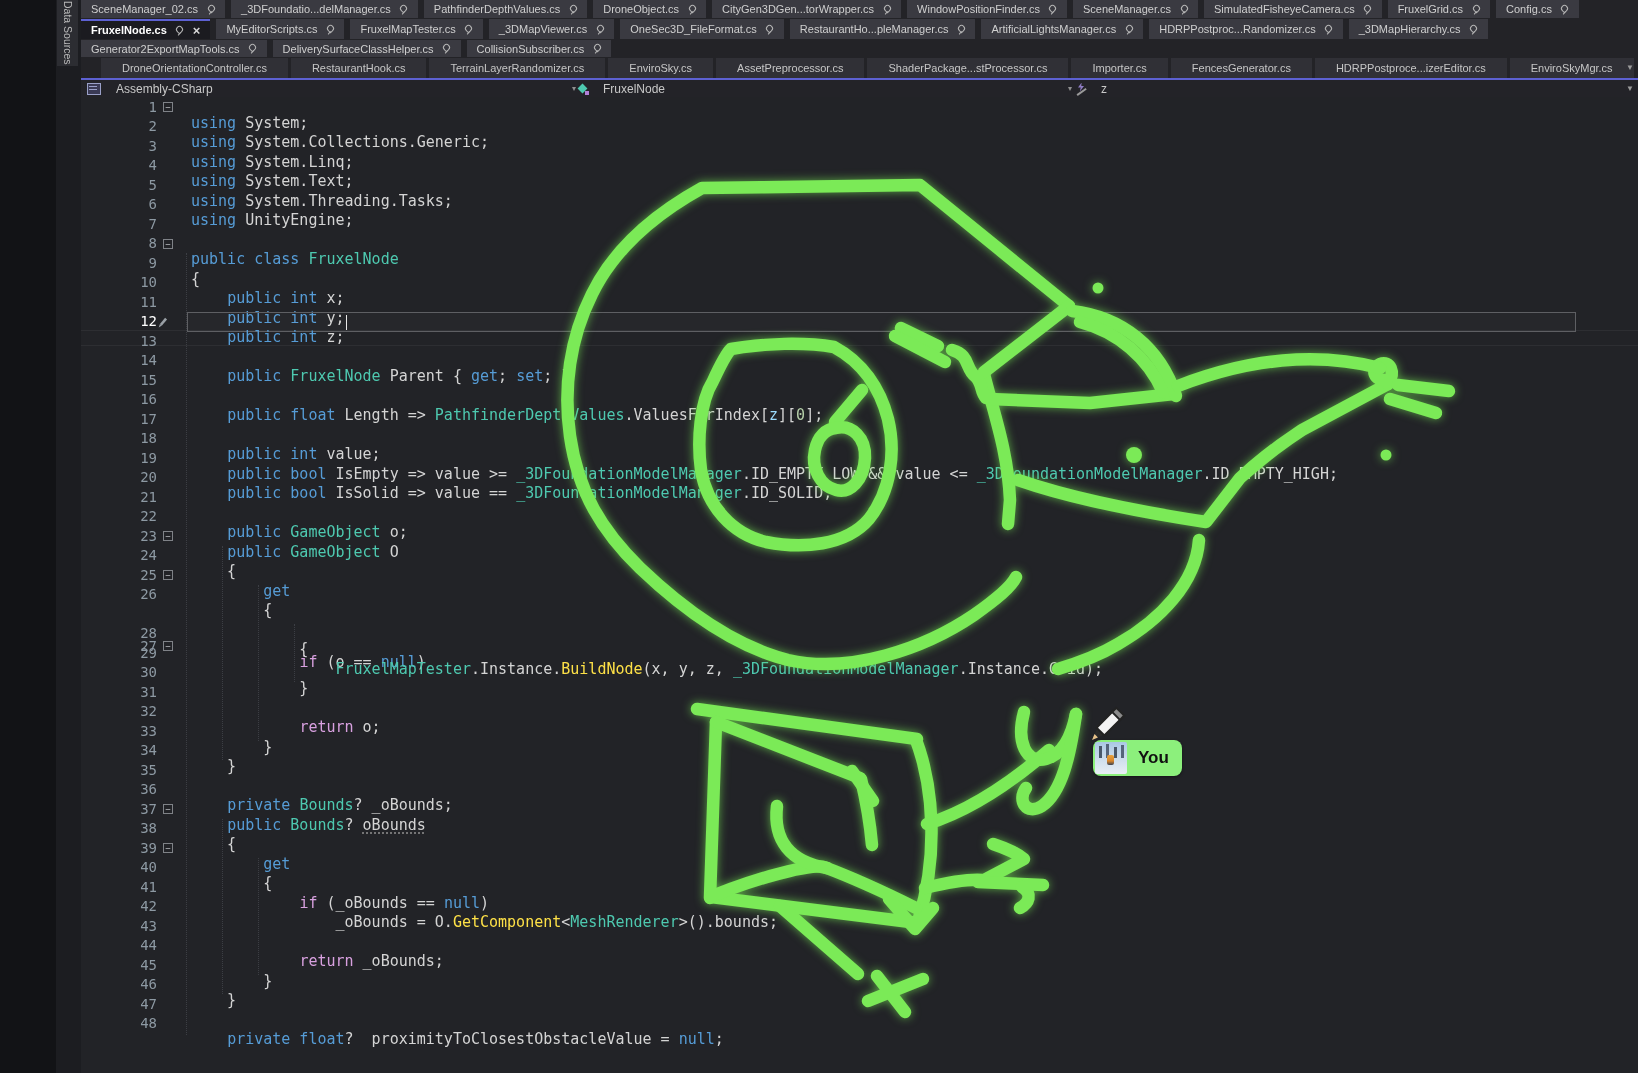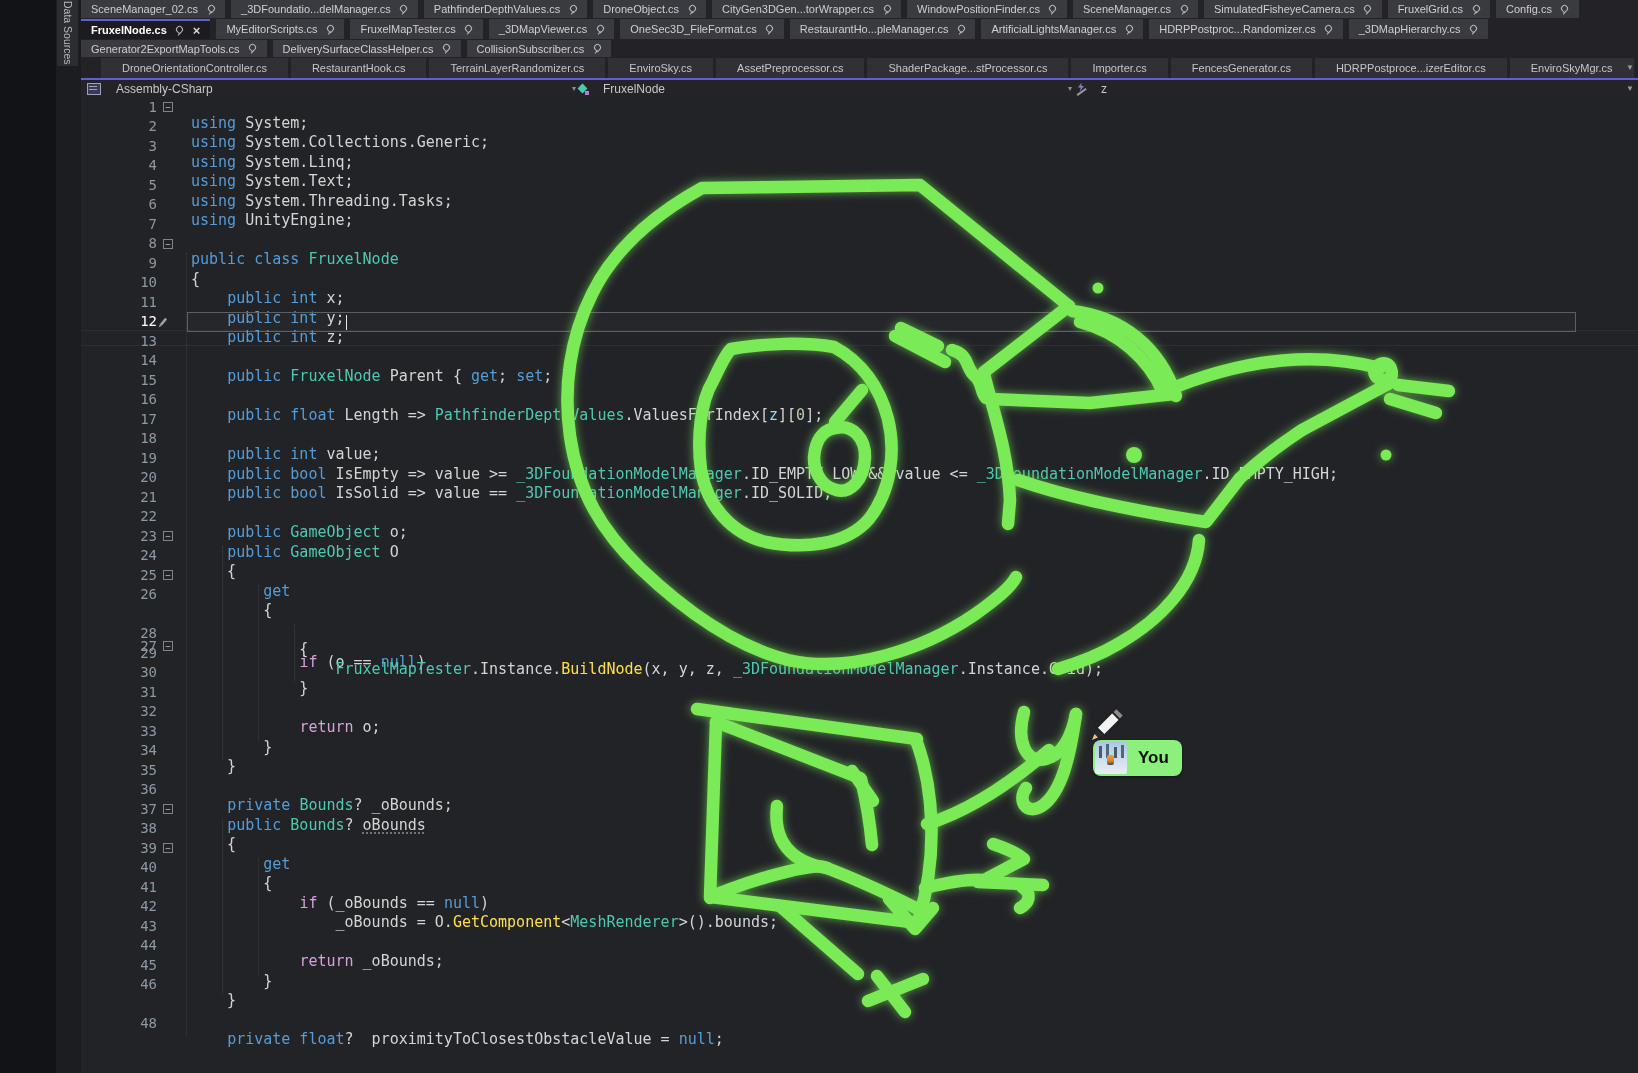--- a/index.html
+++ b/index.html
@@ -441,20 +441,24 @@
         <span class="ct"><span class="tk-pl">            </span><span class="tk-ct">return</span><span class="tk-pl"> _oBounds;</span></span>
       </div>
       <div class="code-line" style="top: 858.5px;">
         <span class="ln">45</span>
         <span class="ct"><span class="tk-pl">        }</span></span>
       </div>
       <div class="code-line" style="top: 878px;">
         <span class="ln">46</span>
         <span class="ct"><span class="tk-pl">    }</span></span>
       </div>
+      <div class="code-line" style="top: 897.5px;">
+        <span class="ln">47</span>
+        <span class="ct"></span>
+      </div>
       <div class="code-line" style="top: 917px;">
         <span class="ln">48</span>
         <span class="ct"><span class="tk-pl">    </span><span class="tk-kw">private float</span><span class="tk-pl">?  proximityToClosestObstacleValue = </span><span class="tk-kw">null</span><span class="tk-pl">;</span></span>
       </div>
     </div>
 
   <svg class="ink-layer" width="1638" height="1073" viewBox="0 0 1638 1073">
     <g id="ink-group" class="ink" fill="none" stroke-width="12.5" stroke-linecap="round" stroke-linejoin="round" stroke="#7bea57">
         <path d="M1069,306 L920,185 L702,188 C655,214 615,247 592,294 C570,338 563,388 570,436 C578,492 602,531 640,568 C684,610 733,646 788,660 C850,674 924,649 974,615 C998,598 1011,587 1016,577"></path>
         <path d="M1199,540 C1196,583 1160,620 1118,644 C1098,656 1075,664 1058,669"></path>

